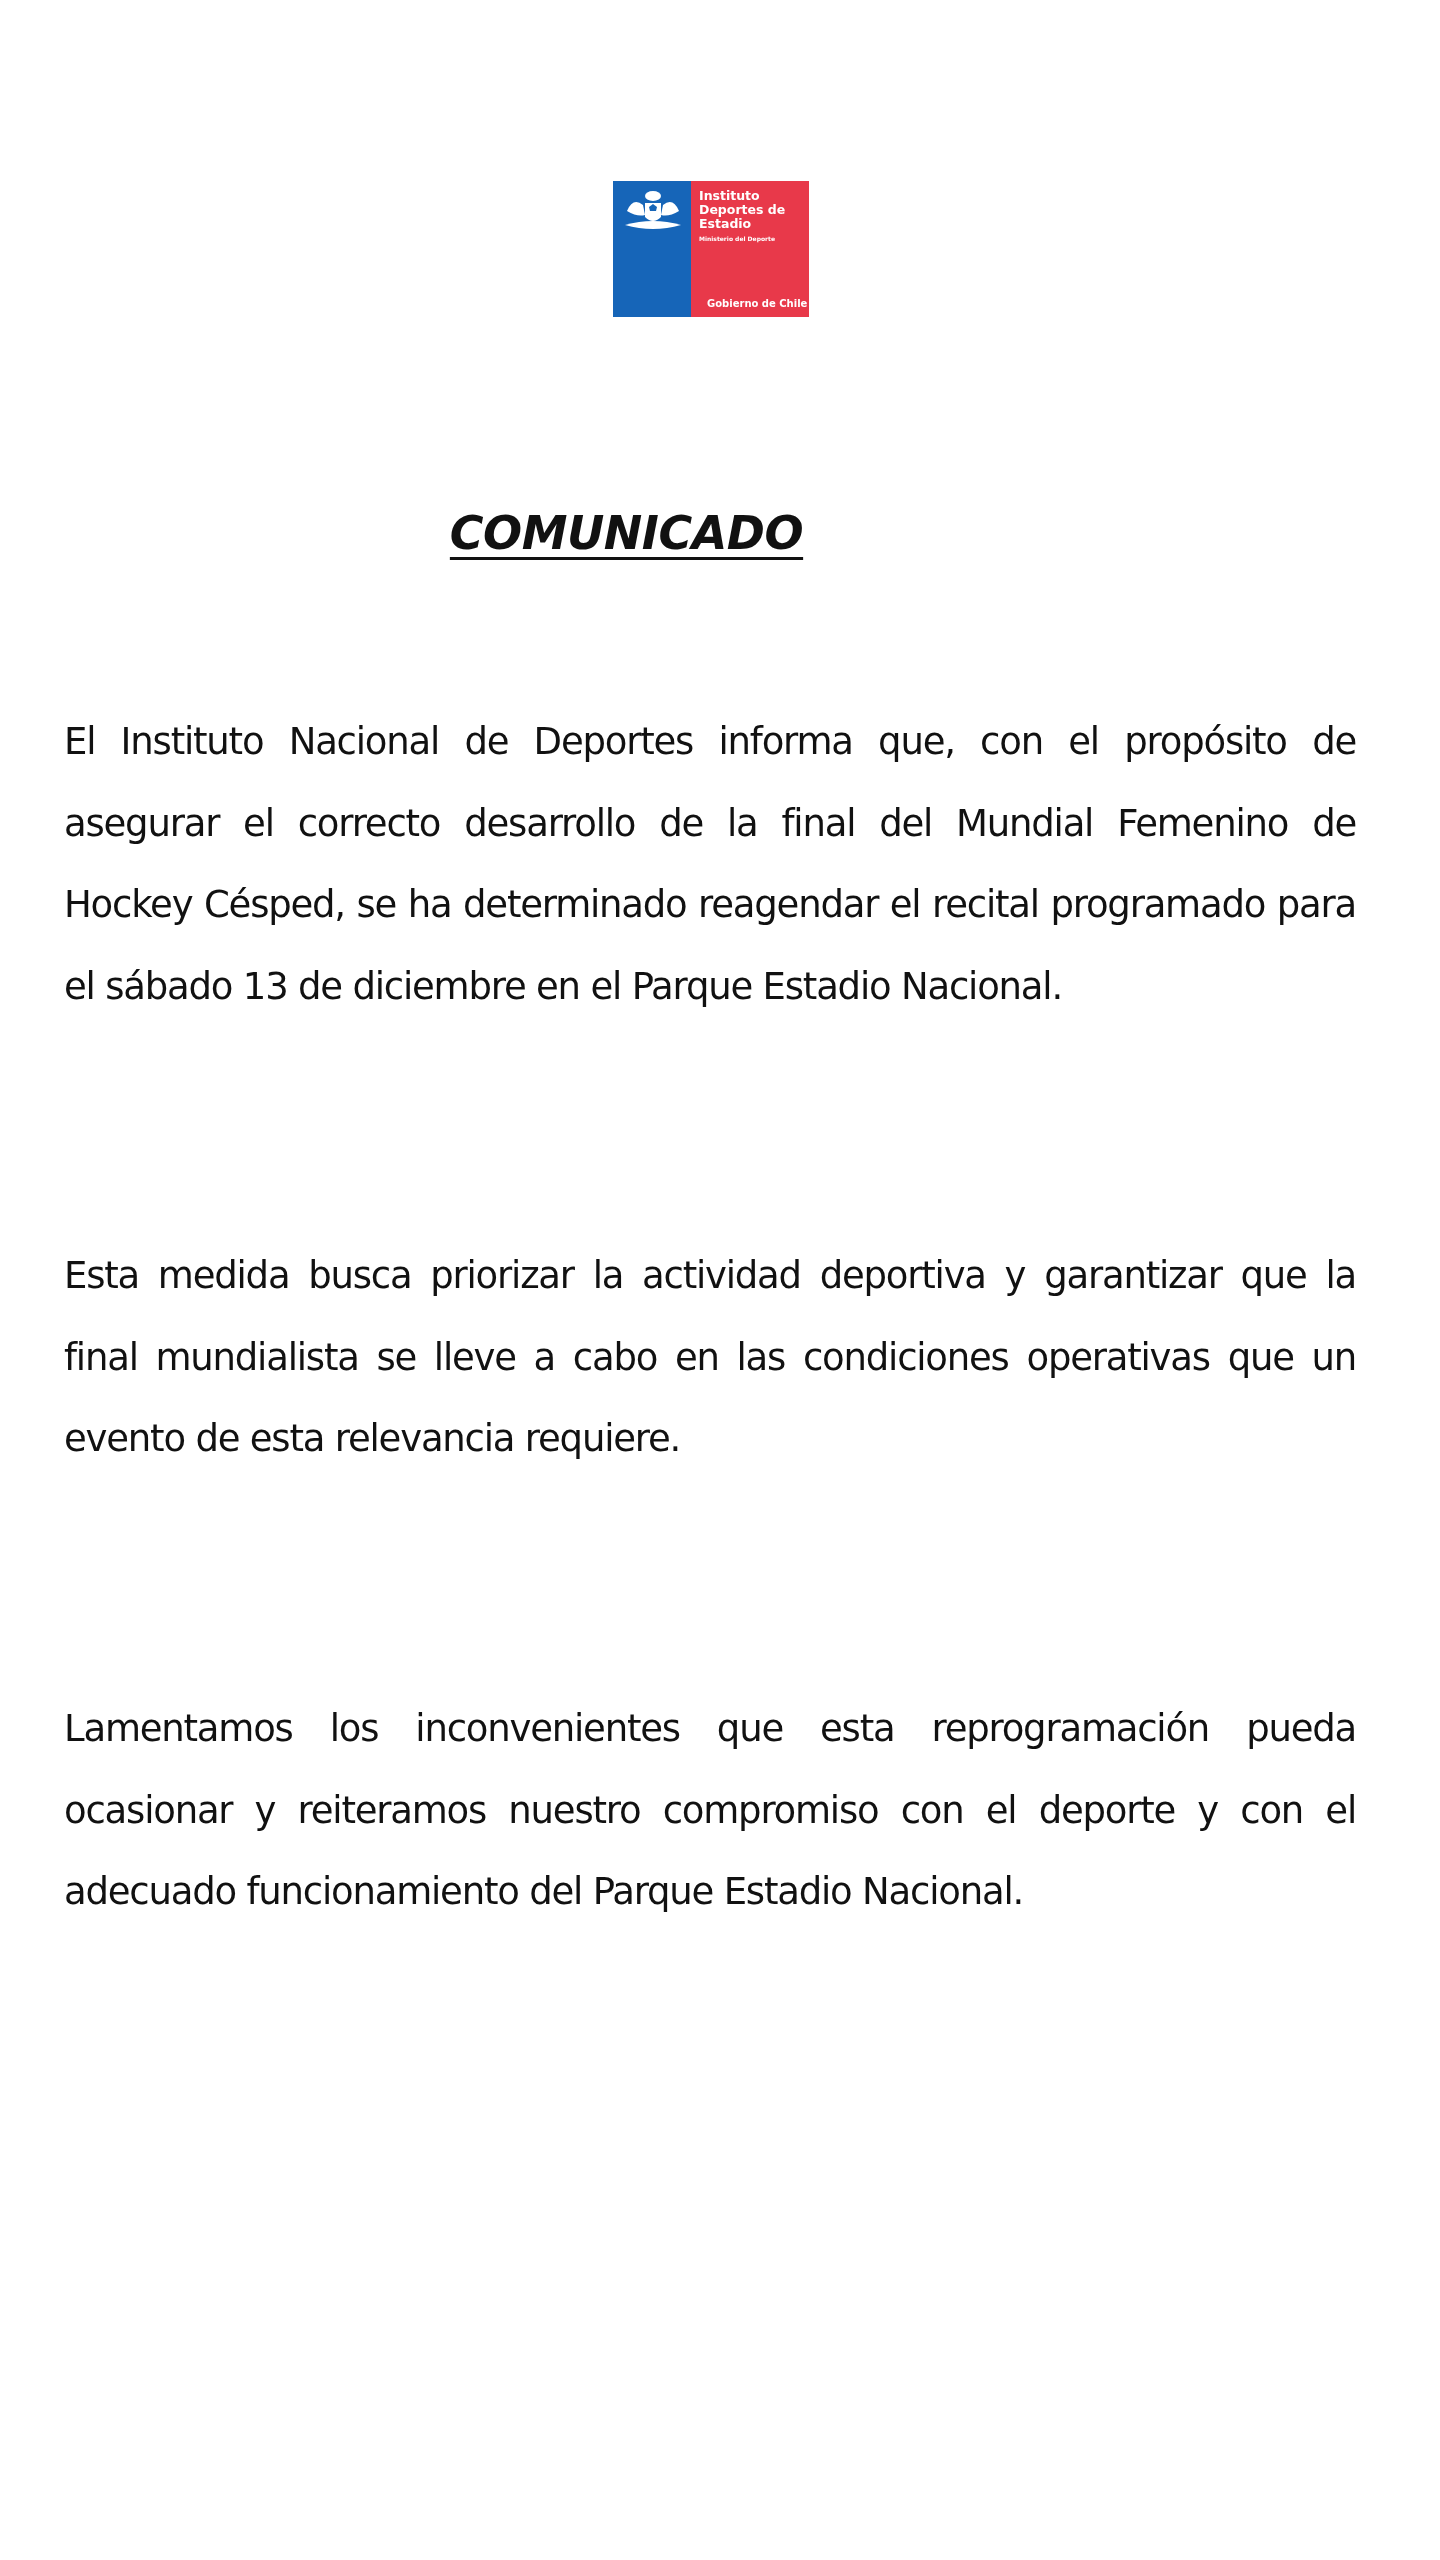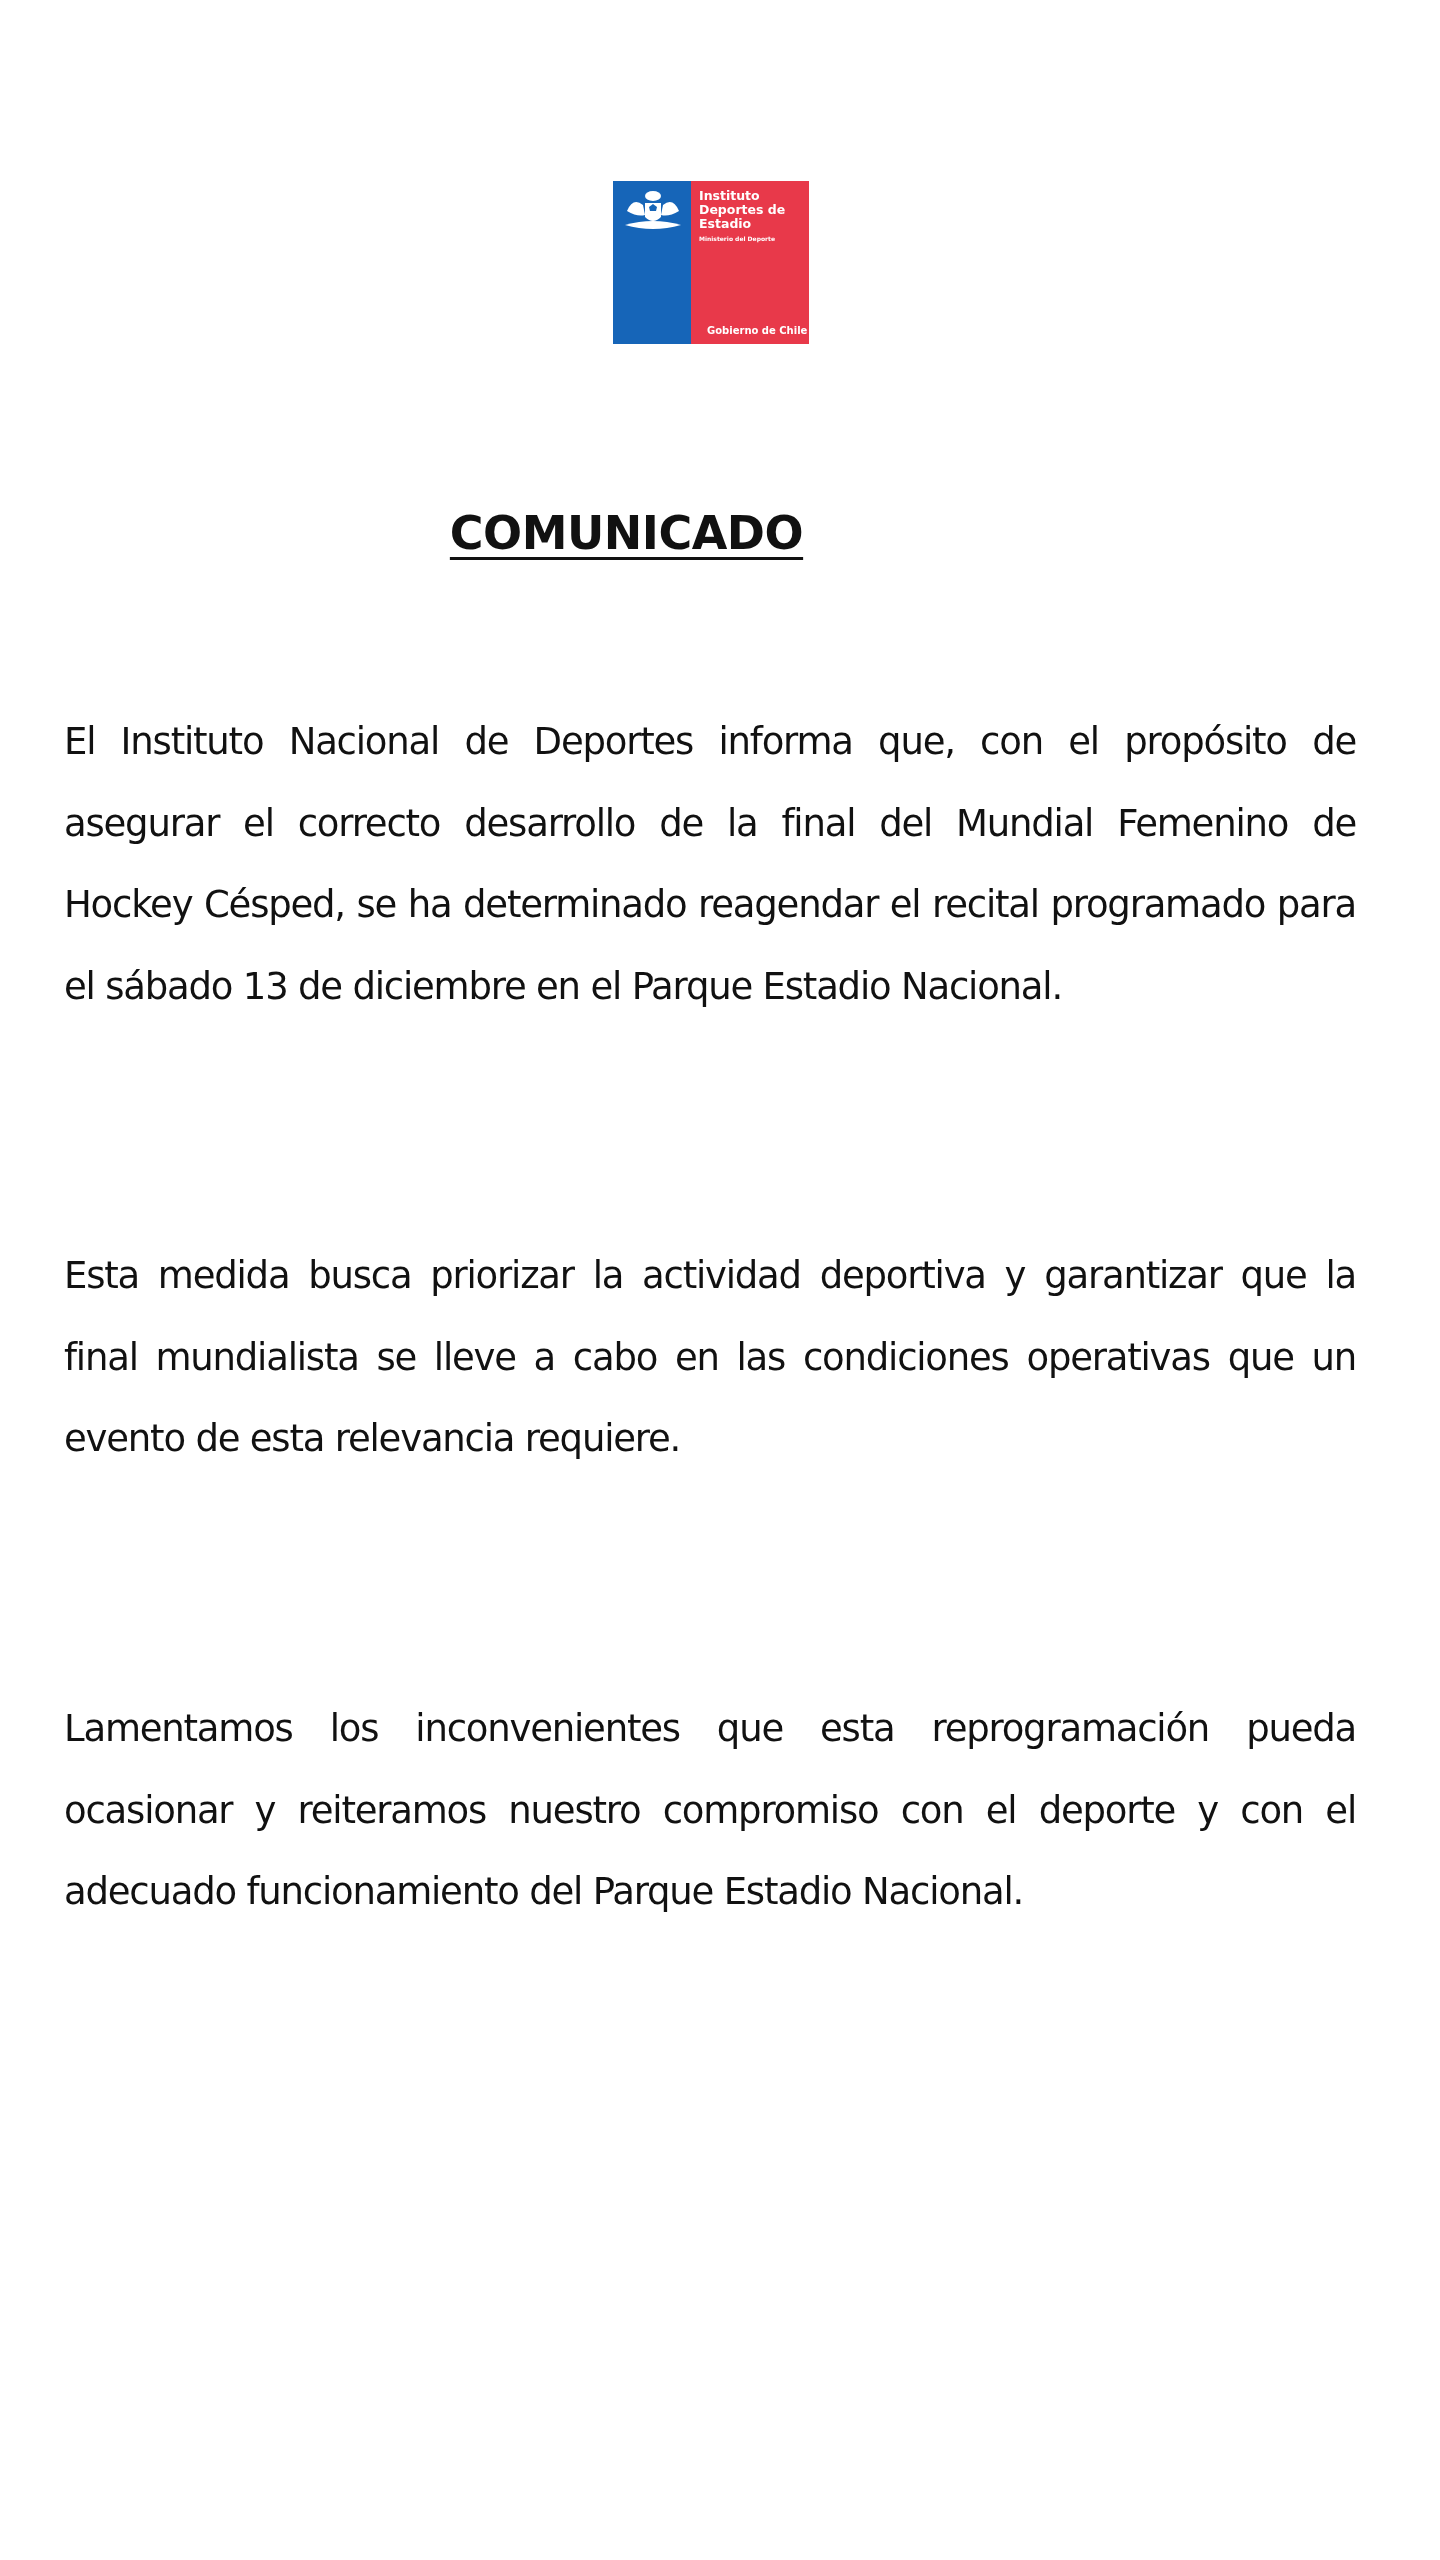--- a/index.html
+++ b/index.html
@@ -13,21 +13,21 @@
       position: relative;
       overflow: hidden;
       font-family: "DejaVu Sans", "Liberation Sans", sans-serif;
       color: #111111;
     }
     .logo {
       position: absolute;
       left: 613px;
       top: 181px;
       width: 196px;
-      height: 163px;
+      height: 136px;
       display: flex;
     }
     .logo-blue {
       width: 78px;
       height: 100%;
       background: #1665b8;
       position: relative;
     }
     .logo-red {
       flex: 1;
@@ -73,20 +73,21 @@
       position: absolute;
       left: 0;
       width: 1253px;
       top: 503px;
       text-align: center;
       font-family: "DejaVu Sans", sans-serif;
       font-weight: bold;
       font-size: 46px;
       line-height: 60px;
       letter-spacing: -0.5px;
+      font-style: italic;
     }
     .title span {
       text-decoration: underline;
       text-decoration-thickness: 3px;
       text-underline-offset: 8px;
     }
     .para {
       position: absolute;
       left: 64px;
       width: 1292px;

